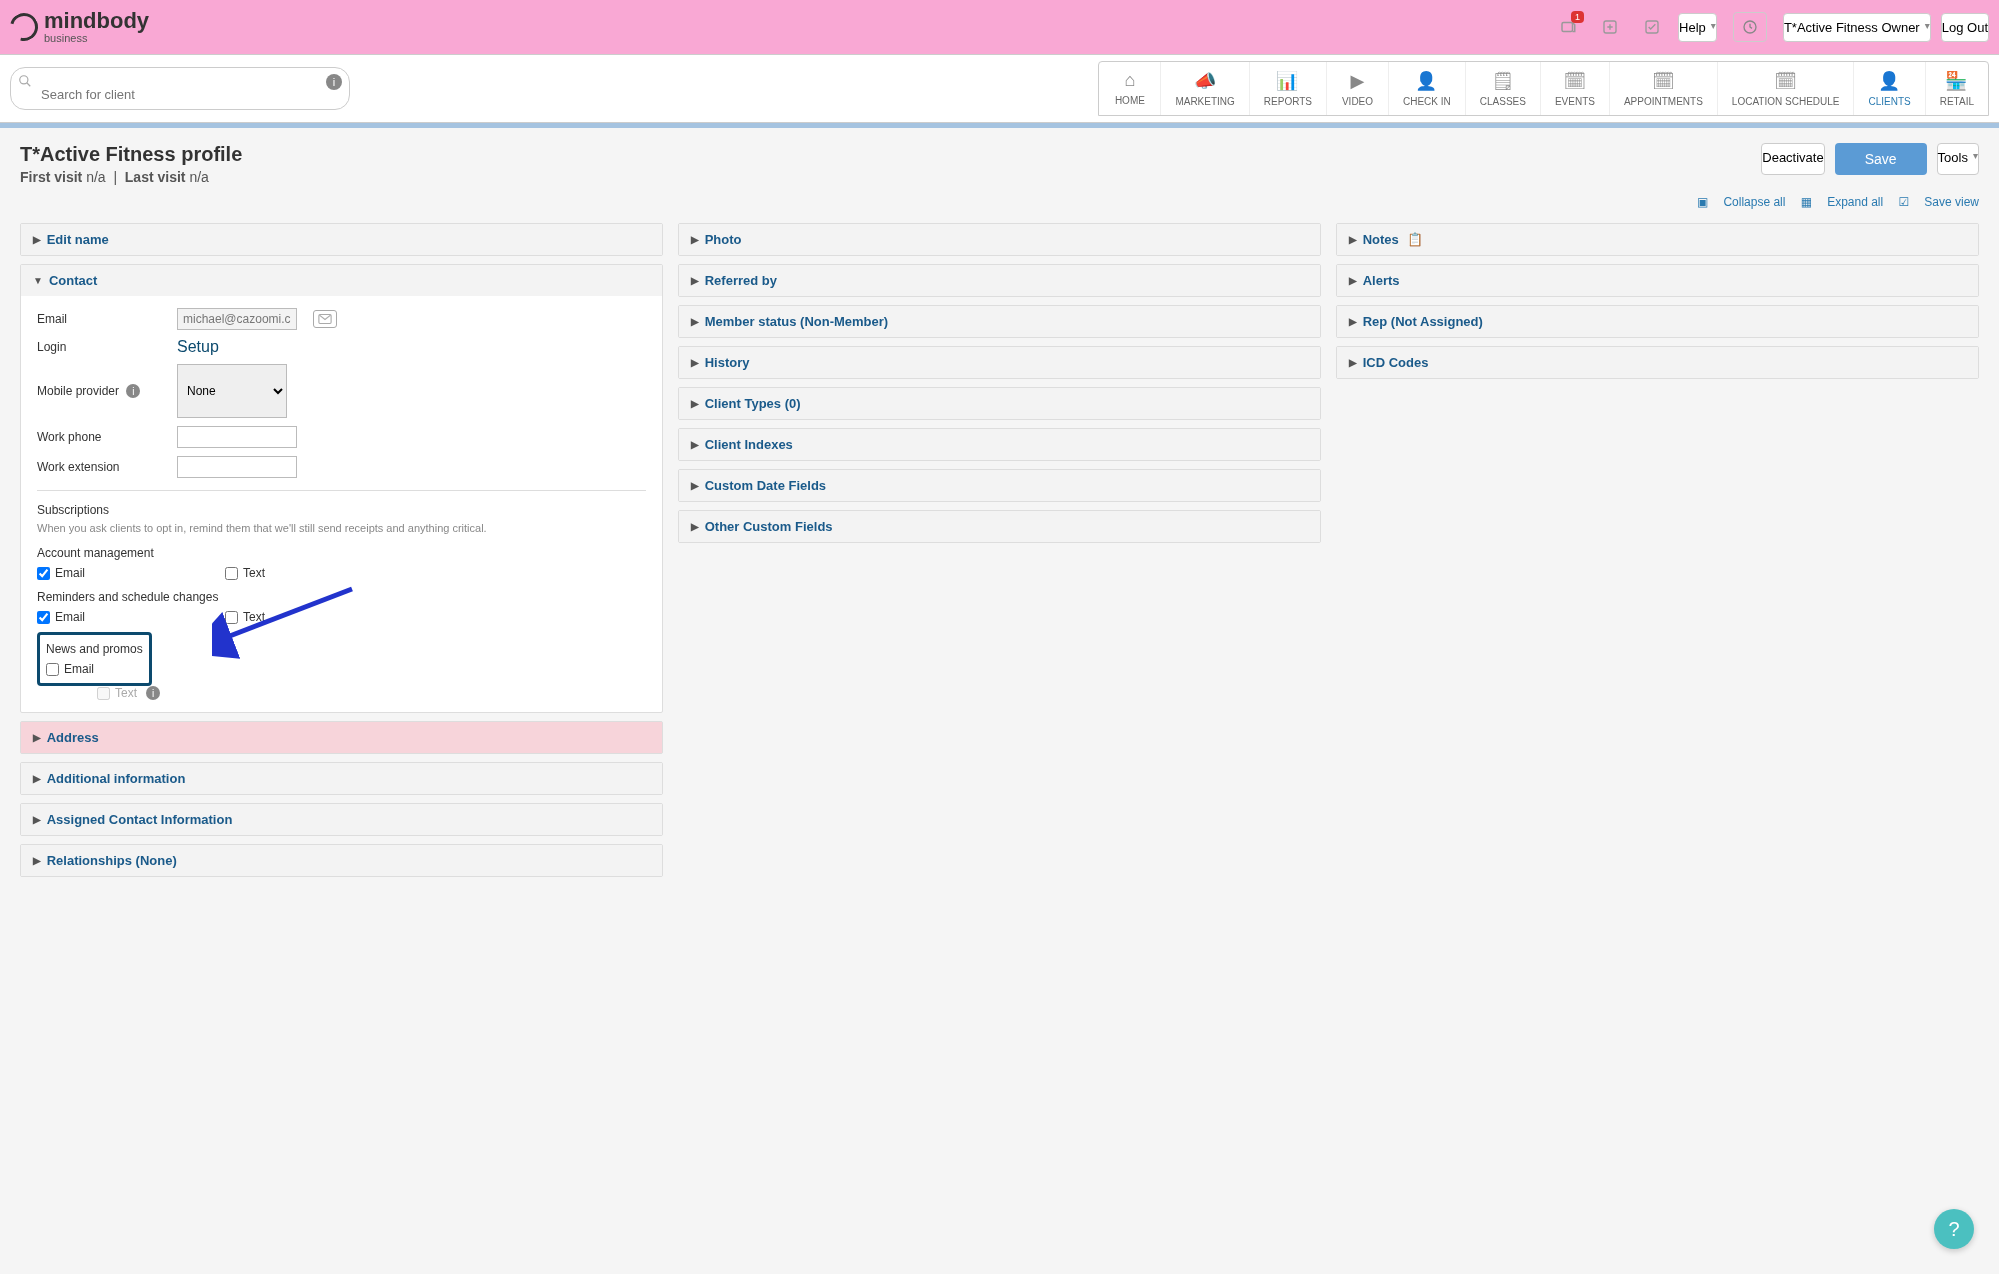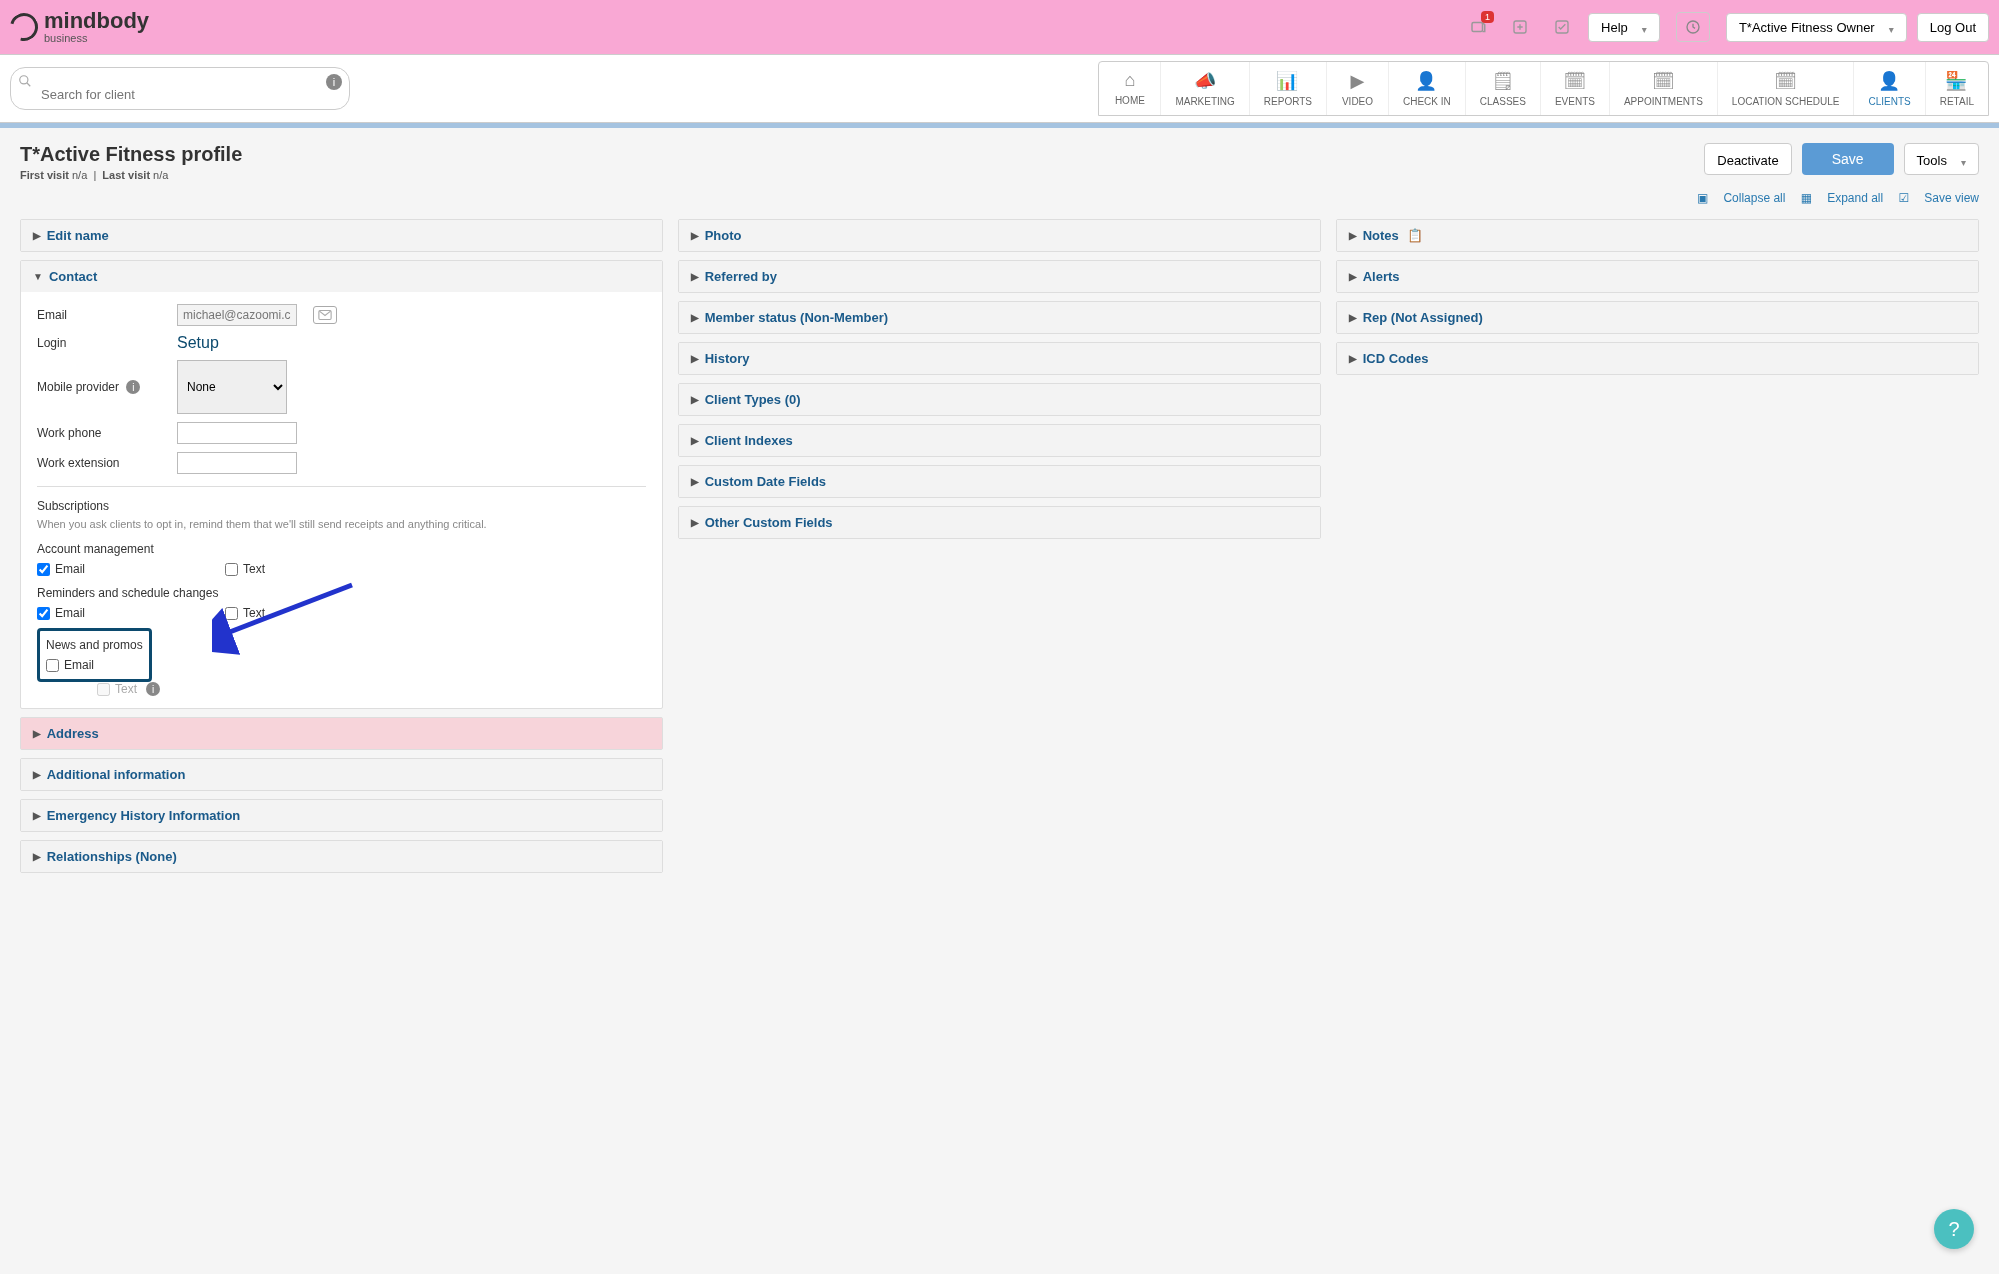--- a/index.html
+++ b/index.html
@@ -5,37 +5,37 @@
 * { box-sizing: border-box; margin: 0; padding: 0; }
 body { font-family: Arial, Helvetica, sans-serif; font-size: 13px; color: #333; background: #f5f5f5; }
 .topbar { background: #f9a8d4; border-bottom: 1px solid #ccc; padding: 5px 10px; display: flex; align-items: center; gap: 10px; height: 55px; }
 .logo { display: flex; align-items: center; gap: 6px; }
 .logo-circle { width: 28px; height: 28px; border: 3px solid #333; border-radius: 50%; border-left-color: transparent; transform: rotate(-30deg); }
 .logo-text { font-size: 22px; font-weight: bold; color: #333; line-height: 1; }
 .logo-sub { font-size: 11px; color: #555; display: block; }
 .topbar-spacer { flex: 1; }
 .topbar-icon { width: 20px; height: 20px; display: inline-flex; align-items: center; justify-content: center; cursor: pointer; color: #888; margin: 0 6px; position: relative; }
 .badge-red { position: absolute; top: -6px; right: -6px; background: #d33; color: #fff; font-size: 9px; border-radius: 4px; padding: 1px 4px; }
-.btn { border: 1px solid #ccc; background: #fff; border-radius: 4px; padding: 6px 12px; cursor: pointer; font-size: 13px; display: inline-flex; align-items: flex-end; gap: 14px; }
+.btn { border: 1px solid #ccc; background: #fff; border-radius: 4px; padding: 6px 0; cursor: pointer; font-size: 13px; display: inline-flex; align-items: flex-start; gap: 5px; }
 .searchrow { background:#fff; padding: 6px 10px; border-bottom: 1px solid #ccc; display:flex; align-items:center; gap:20px; }
 .search-input { position: relative; width: 340px; }
 .search-input input { width:100%; padding:19px 30px 7px 30px; border:1px solid #ccc; border-radius:15px; font-size:13px; }
 .si-icon { position:absolute; left:8px; top:7px; color:#aaa; }
 .si-info { position:absolute; right:8px; top:7px; width:16px; height:16px; border-radius:50%; background:#888; color:#fff; font-size:11px; display:flex; align-items:center; justify-content:center; }
 .mainnav { margin-left:auto; display:flex; border:1px solid #ccc; border-radius:4px 4px 0 0; background:#fff; }
 .mainnav-item { padding:8px 14px; text-align:center; border-right:1px solid #eee; cursor:pointer; font-size:10px; color:#666; min-width:62px; }
 .mainnav-item:last-child { border-right:none; }
 .mainnav-item .mn-icon { display:block; font-size:18px; margin-bottom:4px; color:#888; }
 .mainnav-item.active { color:#2a7ab0; }
 .mainnav-item.active .mn-icon { color:#2a7ab0; }
 .bluebar { height:5px; background:#a5c3e0; }
 .page { padding:15px 20px; }
 .page-head { display:flex; align-items:flex-start; gap:20px; }
 .page-title { font-size:20px; font-weight:bold; color:#333; }
-.page-sub { font-size:11px; color:#555; margin-top:3px; }
+.page-sub { font-size:14px; color:#555; margin-top:3px; }
 .page-head-actions { margin-left:auto; display:flex; gap:10px; }
 .btn-primary { background:#5b9bd5; color:#fff; border:none; padding:8px 30px; border-radius:4px; cursor:pointer; font-size:14px; }
 .viewops { text-align:right; margin-top:10px; font-size:12px; color:#2a7ab0; }
 .viewops span { cursor:pointer; margin-left:12px; display:inline-flex; align-items:center; gap:3px; }
 .cols { display:flex; gap:15px; margin-top:14px; align-items:flex-start; }
 .col { flex:1; display:flex; flex-direction:column; gap:8px; }
 .section { background:#fff; border:1px solid #ddd; border-radius:2px; }
 .sec-head { background:#f3f3f3; padding:8px 12px; font-size:13px; font-weight:bold; color:#1a5a8a; cursor:pointer; display:flex; align-items:center; gap:6px; }
 .sec-head.pink { background:#f7d4da; }
 .sec-head .sh-caret { font-size:10px; color:#555; }
@@ -276,21 +276,21 @@
         </div>
       <div class="section">
           <div class="sec-head">
             <span class="sh-caret">▶</span>
             <span>Additional information</span>
           </div>
         </div>
       <div class="section">
           <div class="sec-head">
             <span class="sh-caret">▶</span>
-            <span>Emergency History Information</span>
+            <span>Assigned Contact Information</span>
           </div>
         </div>
       <div class="section">
           <div class="sec-head">
             <span class="sh-caret">▶</span>
             <span>Relationships (None)</span>
           </div>
         </div>
     </div>
 

